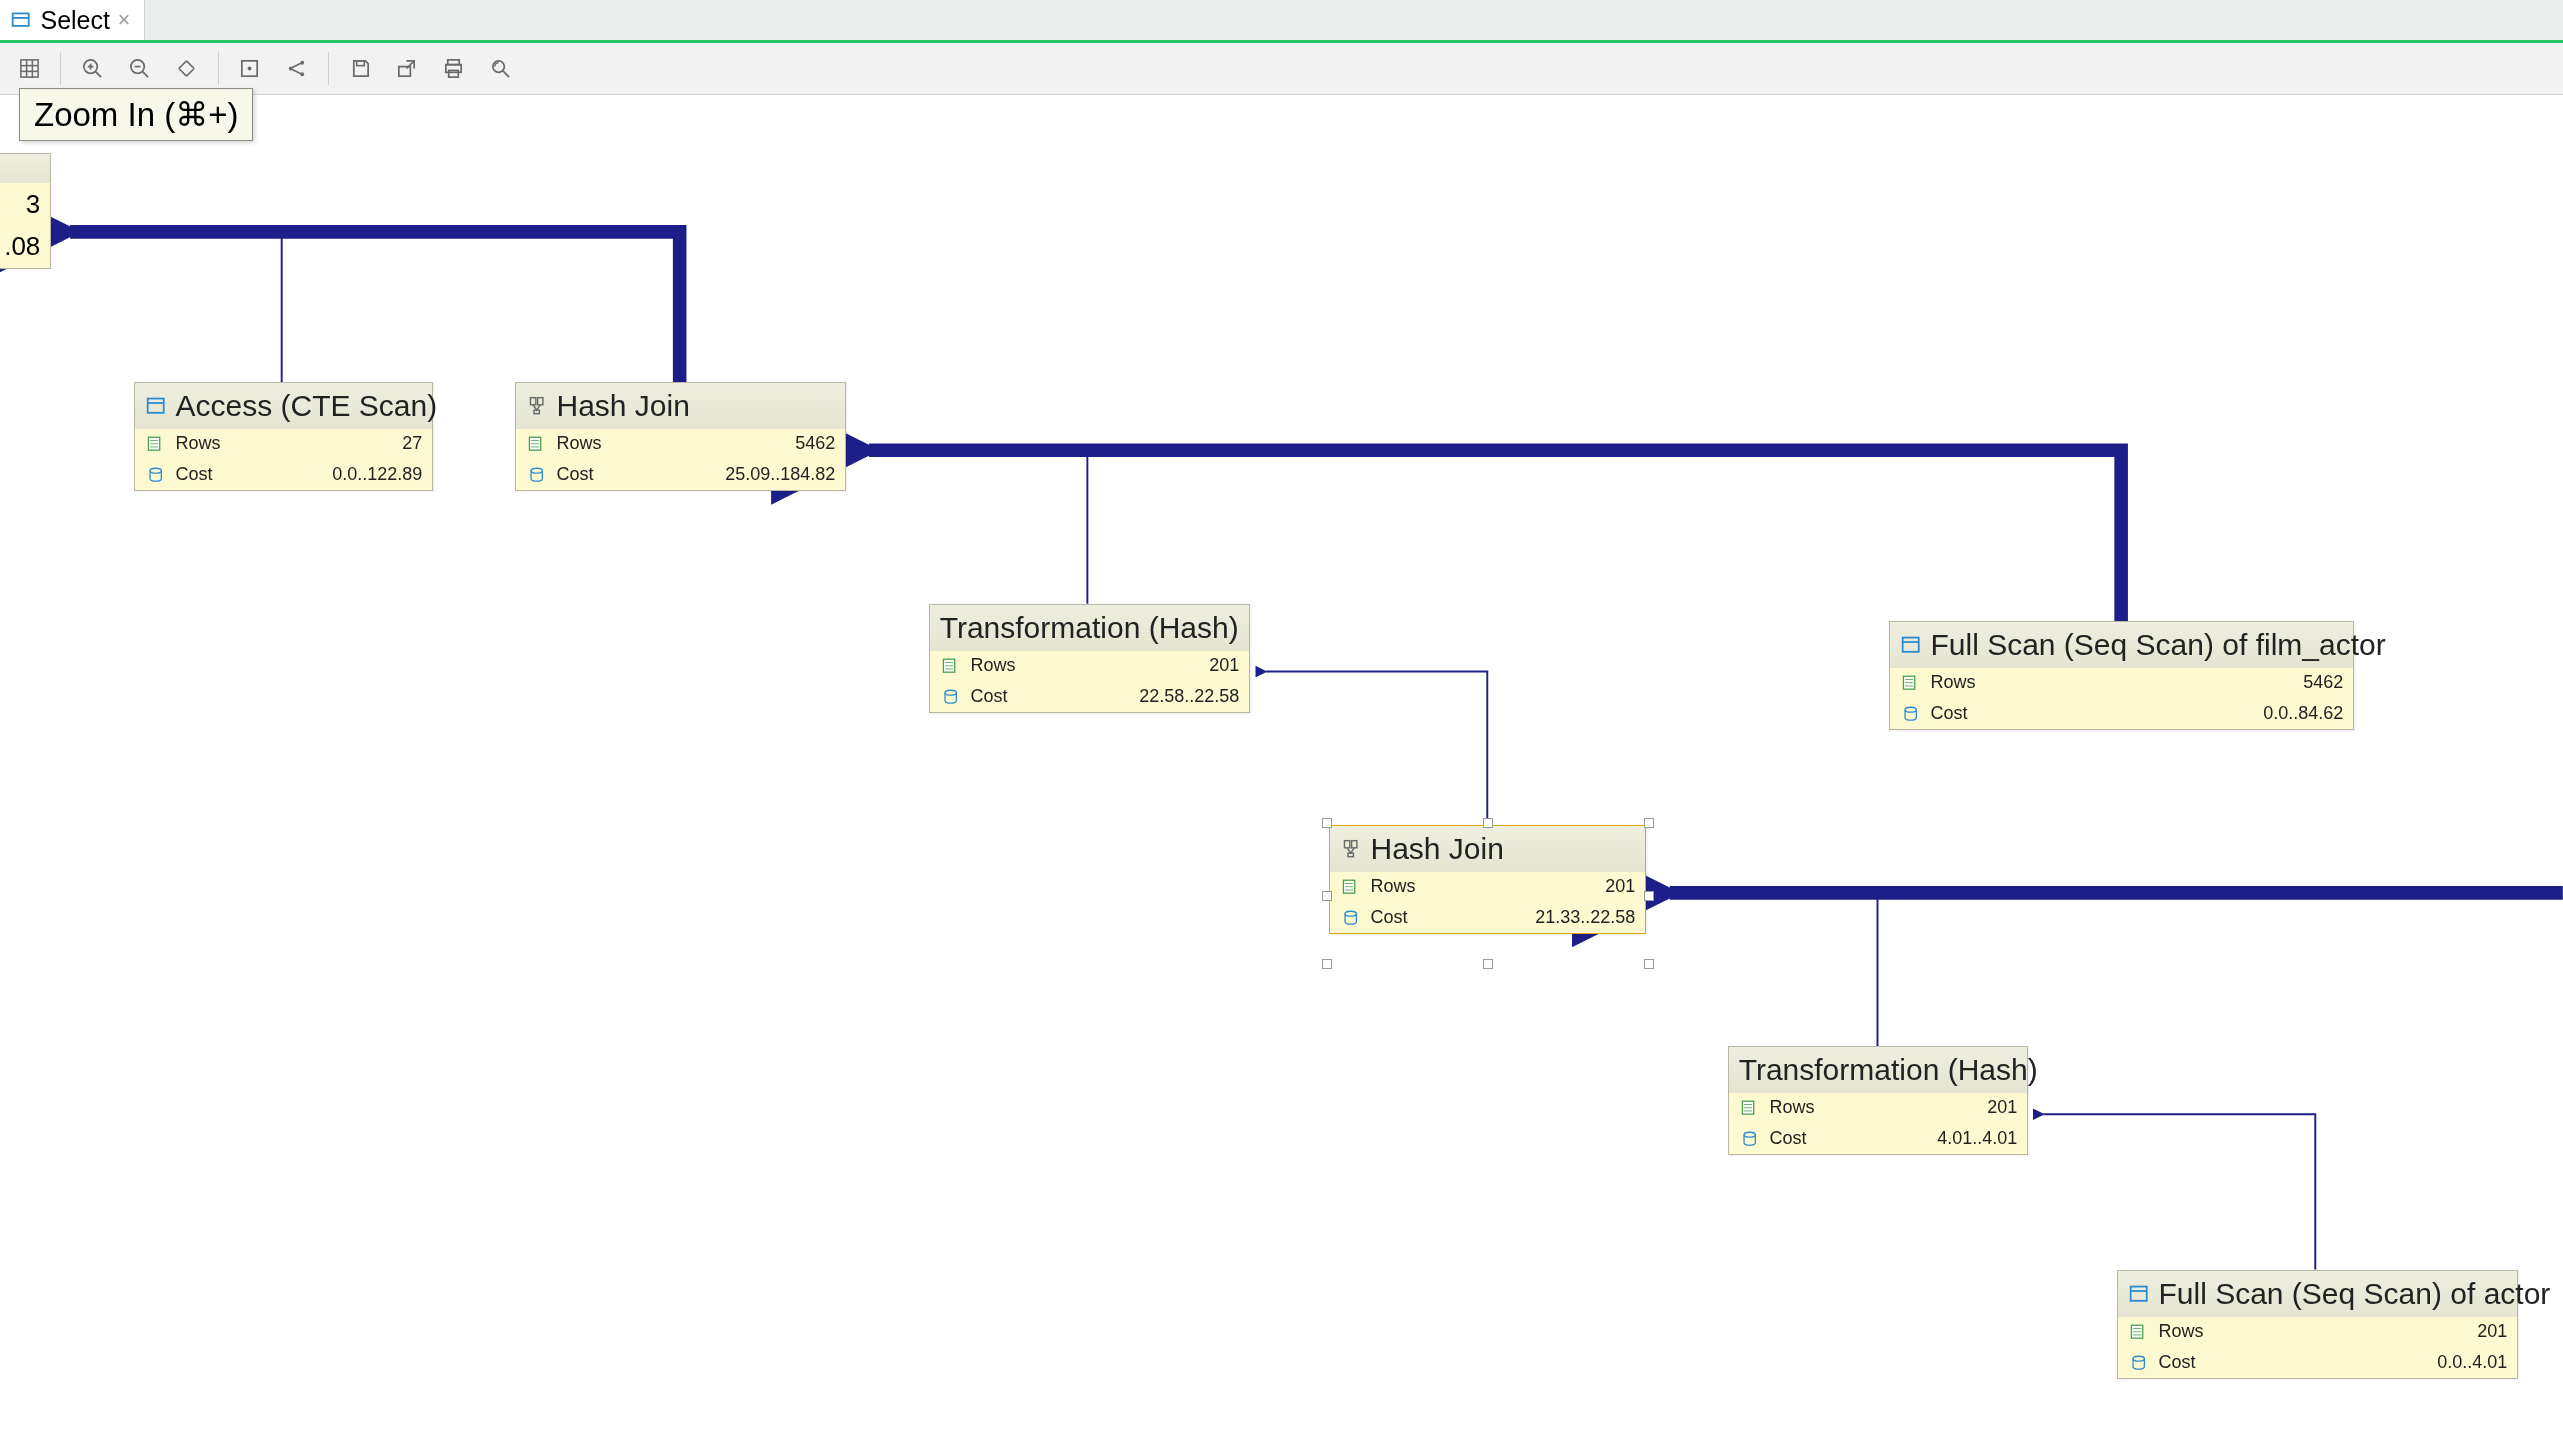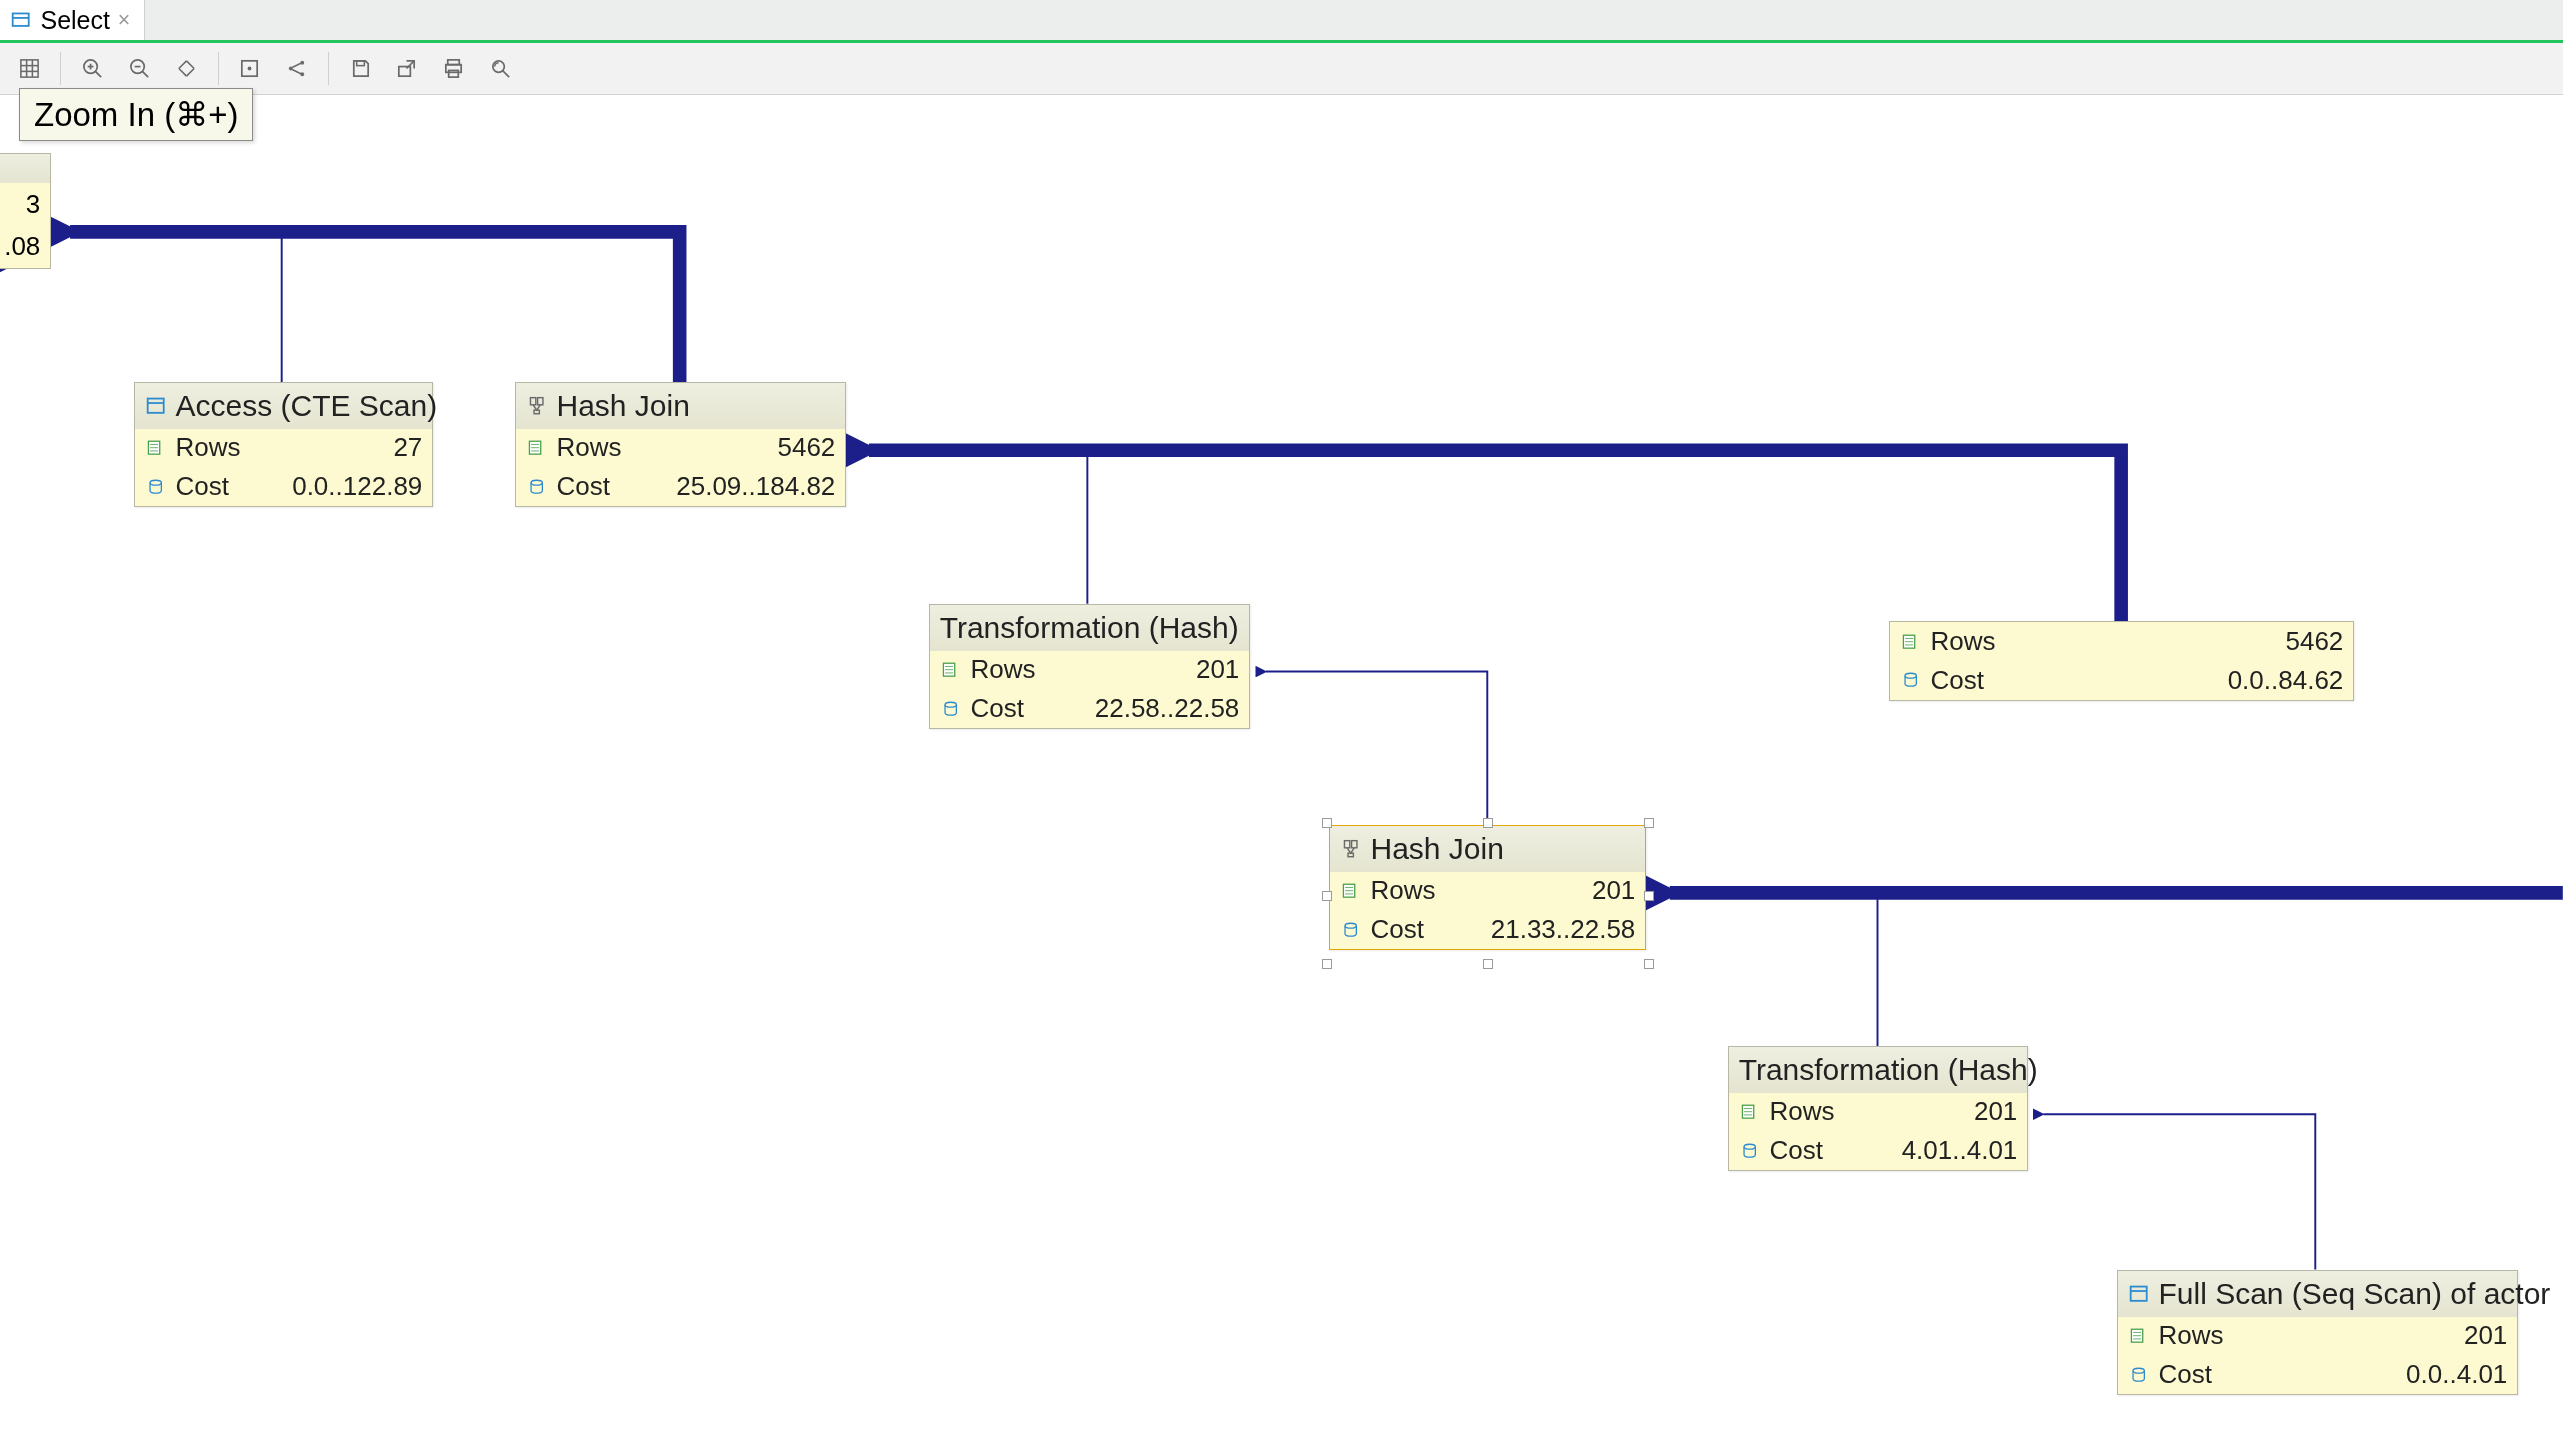--- a/index.html
+++ b/index.html
@@ -19,21 +19,21 @@
   .tooltip { position: absolute; top: 45px; left: 19.4px; background: #f7f7ea; border: 1px solid #8b8b8b; padding: 5.8px 13.6px; font-size: 33px; white-space: nowrap; box-shadow: 1.9px 1.9px 3.9px rgba(0,0,0,0.15); z-index: 50; }
 
   
   .canvas { position: relative; width: 100%; height: calc(100% - 95px); background: #fff; overflow: hidden; }
   svg.edges { position: absolute; inset: 0; width: 100%; height: 100%; pointer-events: none; }
 
   
   .node { position: absolute; border: 1px solid #b7b7a3; background: #fafbea; box-shadow: 1px 1px 1.9px rgba(0,0,0,0.08); }
   .node.selected { border: 1.9px solid #e0a800; }
   .node-title { background: linear-gradient(#efefe1, #e4e4d0); padding: 5.8px 9.7px; display: flex; align-items: center; gap: 7.8px; font-size: 30px; color: #222; white-space: nowrap; }
-  .node-row { background: #fdfad2; padding: 3.9px 9.7px; display: flex; align-items: center; gap: 7.8px; font-size: 26px; color: #222; white-space: nowrap; }
+  .node-row { background: #fdfad2; padding: 3.9px 9.7px; display: flex; align-items: center; gap: 7.8px; font-size: 18px; color: #222; white-space: nowrap; }
   .node-row .label { flex: 0 0 auto; }
   .node-row .val { flex: 1; text-align: right; }
 
   
   .root-node { position: absolute; left: -54px; top: 58px; width: 105px; border: 1px solid #b7b7a3; background: #fdfad2; }
   .root-node .root-title { height: 29px; background: linear-gradient(#efefe1, #e4e4d0); }
   .root-node .root-row { padding: 5.8px 9.7px; text-align: right; font-size: 26px; }
 
   
   .handle { position: absolute; width: 9.7px; height: 9.7px; background: #fff; border: 1px solid #9a9a9a; }
@@ -263,20 +263,29 @@
             <ellipse cx="12" cy="7" rx="7" ry="3" fill="none" stroke="#2b8bd0" stroke-width="1.6"></ellipse>
             <path d="M5 7 L5 17 A7 3 0 0 0 19 17 L19 7" fill="none" stroke="#2b8bd0" stroke-width="1.6"></path>
           </svg>
         </span>
       <span class="label">Cost</span>
       <span class="val">22.58..22.58</span>
     </div>
   </div>
 
   <div class="node" style="left:1889px;top:526px;width:465px">
+    <div class="node-title">
+      <span class="ico">
+          <svg viewBox="0 0 24 24" width="21.4" height="21.4">
+            <rect x="3" y="4" width="18" height="16" fill="none" stroke="#2b8bd0" stroke-width="2"></rect>
+            <line x1="3" y1="9" x2="21" y2="9" stroke="#2b8bd0" stroke-width="2"></line>
+          </svg>
+        </span>
+      <span>Full Scan (Seq Scan) of film_actor</span>
+    </div>
     <div class="node-row">
       <span class="ico">
           <svg viewBox="0 0 24 24" width="19.4" height="19.4">
             <rect x="3" y="4" width="14" height="16" fill="#fff" stroke="#4aa04a" stroke-width="1.6"></rect>
             <line x1="5" y1="8" x2="15" y2="8" stroke="#4aa04a"></line>
             <line x1="5" y1="12" x2="15" y2="12" stroke="#4aa04a"></line>
             <line x1="5" y1="16" x2="15" y2="16" stroke="#4aa04a"></line>
           </svg>
         </span>
       <span class="label">Rows</span>

